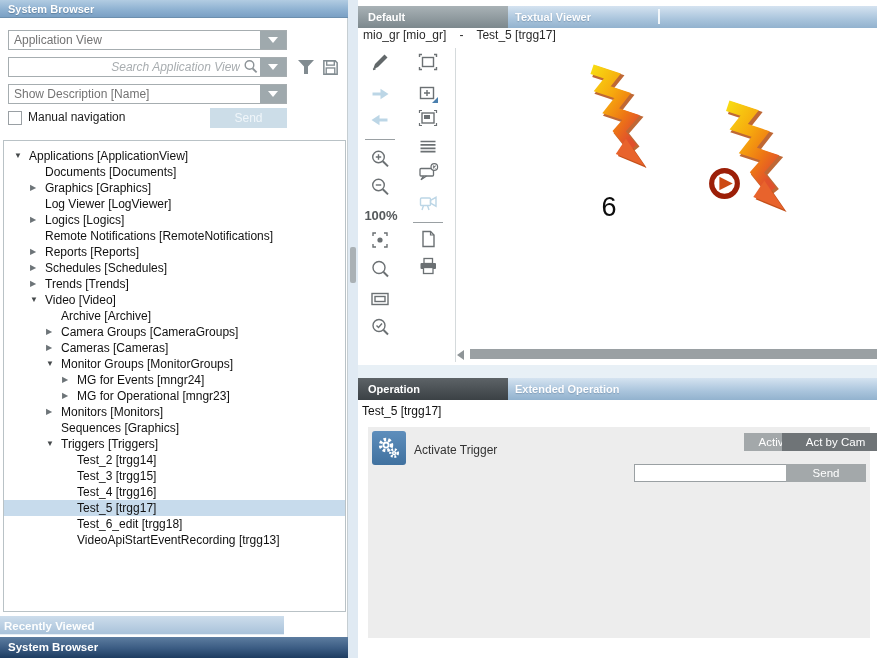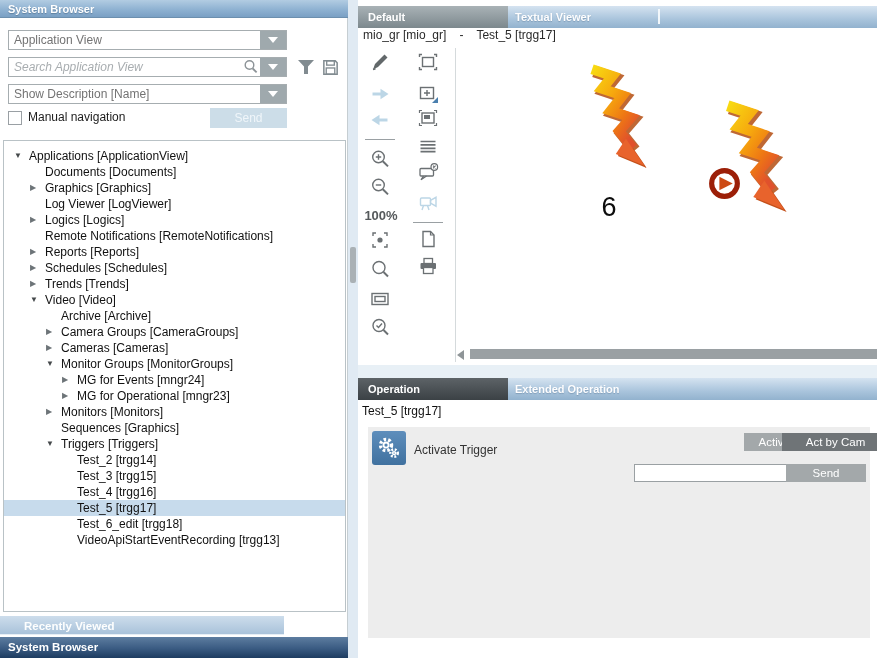--- a/index.html
+++ b/index.html
@@ -10,37 +10,37 @@
   
   .left-panel{left:0;top:0;width:348px;height:658px;background:#fff;border-right:1px solid #c6ced2;box-sizing:border-box;}
   .panel-header{left:0;top:0;width:348px;height:18px;
       background:linear-gradient(#b2cce2,#8fb2d2 55%,#7aa0c4);
       border-bottom:1px solid #6c8fae;color:#fff;font-size:11px;font-weight:bold;
       line-height:18px;padding-left:8px;box-sizing:border-box;text-shadow:0 1px 1px rgba(60,90,120,.5);}
   .field{box-sizing:border-box;border:1px solid #a6adb0;background:#fff;display:flex;align-items:center;height:20px;}
   .field .txt{flex:1;font-size:12px;padding-left:5px;color:#737373;white-space:nowrap;overflow:hidden;}
   .drop-btn{width:26px;height:100%;background:#9fa9ad;display:flex;align-items:center;justify-content:center;flex:none;cursor:pointer;}
   .drop-tri{width:0;height:0;border-left:5px solid transparent;border-right:5px solid transparent;border-top:6px solid #fff;}
-  .search-input{flex:1;border:none;outline:none;font-size:12px;font-style:italic;color:#3b82f6;padding-left:5px;background:transparent;min-width:0;}
+  .search-input{flex:1;border:none;outline:none;font-size:12px;font-style:italic;color:#3b82f6;padding-left:5px;background:transparent;min-width:0;text-align:right;}
   .search-input::placeholder{color:#a8adb0;font-style:italic;}
   .send-btn-disabled{background:#ccdde8;color:#f0f6fa;font-size:12px;text-align:center;line-height:20px;}
   .checkbox{width:12px;height:12px;border:1px solid #9aa0a4;background:#fff;}
   .small-label{font-size:12px;color:#1c1c1c;}
 
   .tree-box{left:3px;top:140px;width:343px;height:472px;border:1px solid #b9c2c6;box-sizing:border-box;overflow:hidden;background:#fff;padding-top:7px;}
   .tree-row{height:16px;line-height:16px;white-space:nowrap;display:flex;align-items:center;cursor:default;}
   .tree-row.selected{background:#c7dbec;}
   .tree-arrow{display:inline-block;width:15px;font-size:8px;text-align:left;flex:none;}
   .tree-arrow.expanded{color:#45494b;}
   .tree-arrow.collapsed{color:#6d7478;}
   .tree-label{font-size:12px;color:#111;}
 
   .bar-recent{left:0;top:615px;width:284px;height:20px;
       background:linear-gradient(#cdddec,#a9c2da);border-top:1px solid #fff;border-bottom:1px solid #e6eef5;
-      color:#fdfefe;font-size:11.5px;font-weight:bold;line-height:20px;padding-left:24px;box-sizing:border-box;cursor:pointer;}
+      color:#fdfefe;font-size:11.5px;font-weight:bold;line-height:20px;padding-left:4px;box-sizing:border-box;cursor:pointer;}
   .bar-sysbrowser{left:0;top:637px;width:348px;height:21px;
       background:linear-gradient(#5d7da0,#3a5b82 55%,#1d3c60);
       color:#fff;font-size:11.5px;font-weight:bold;line-height:21px;padding-left:8px;box-sizing:border-box;cursor:pointer;}
 
   
   .splitter{left:348px;top:0;width:10px;height:658px;background:#e0eaf3;}
   .splitter-thumb{left:350px;top:247px;width:6px;height:36px;background:#aab1b5;border-radius:2px;cursor:ns-resize;}
 
   
   .tabbar{width:519px;height:22px;background:linear-gradient(#d5e3f0,#a9c4dc 60%,#92b2ce);}

